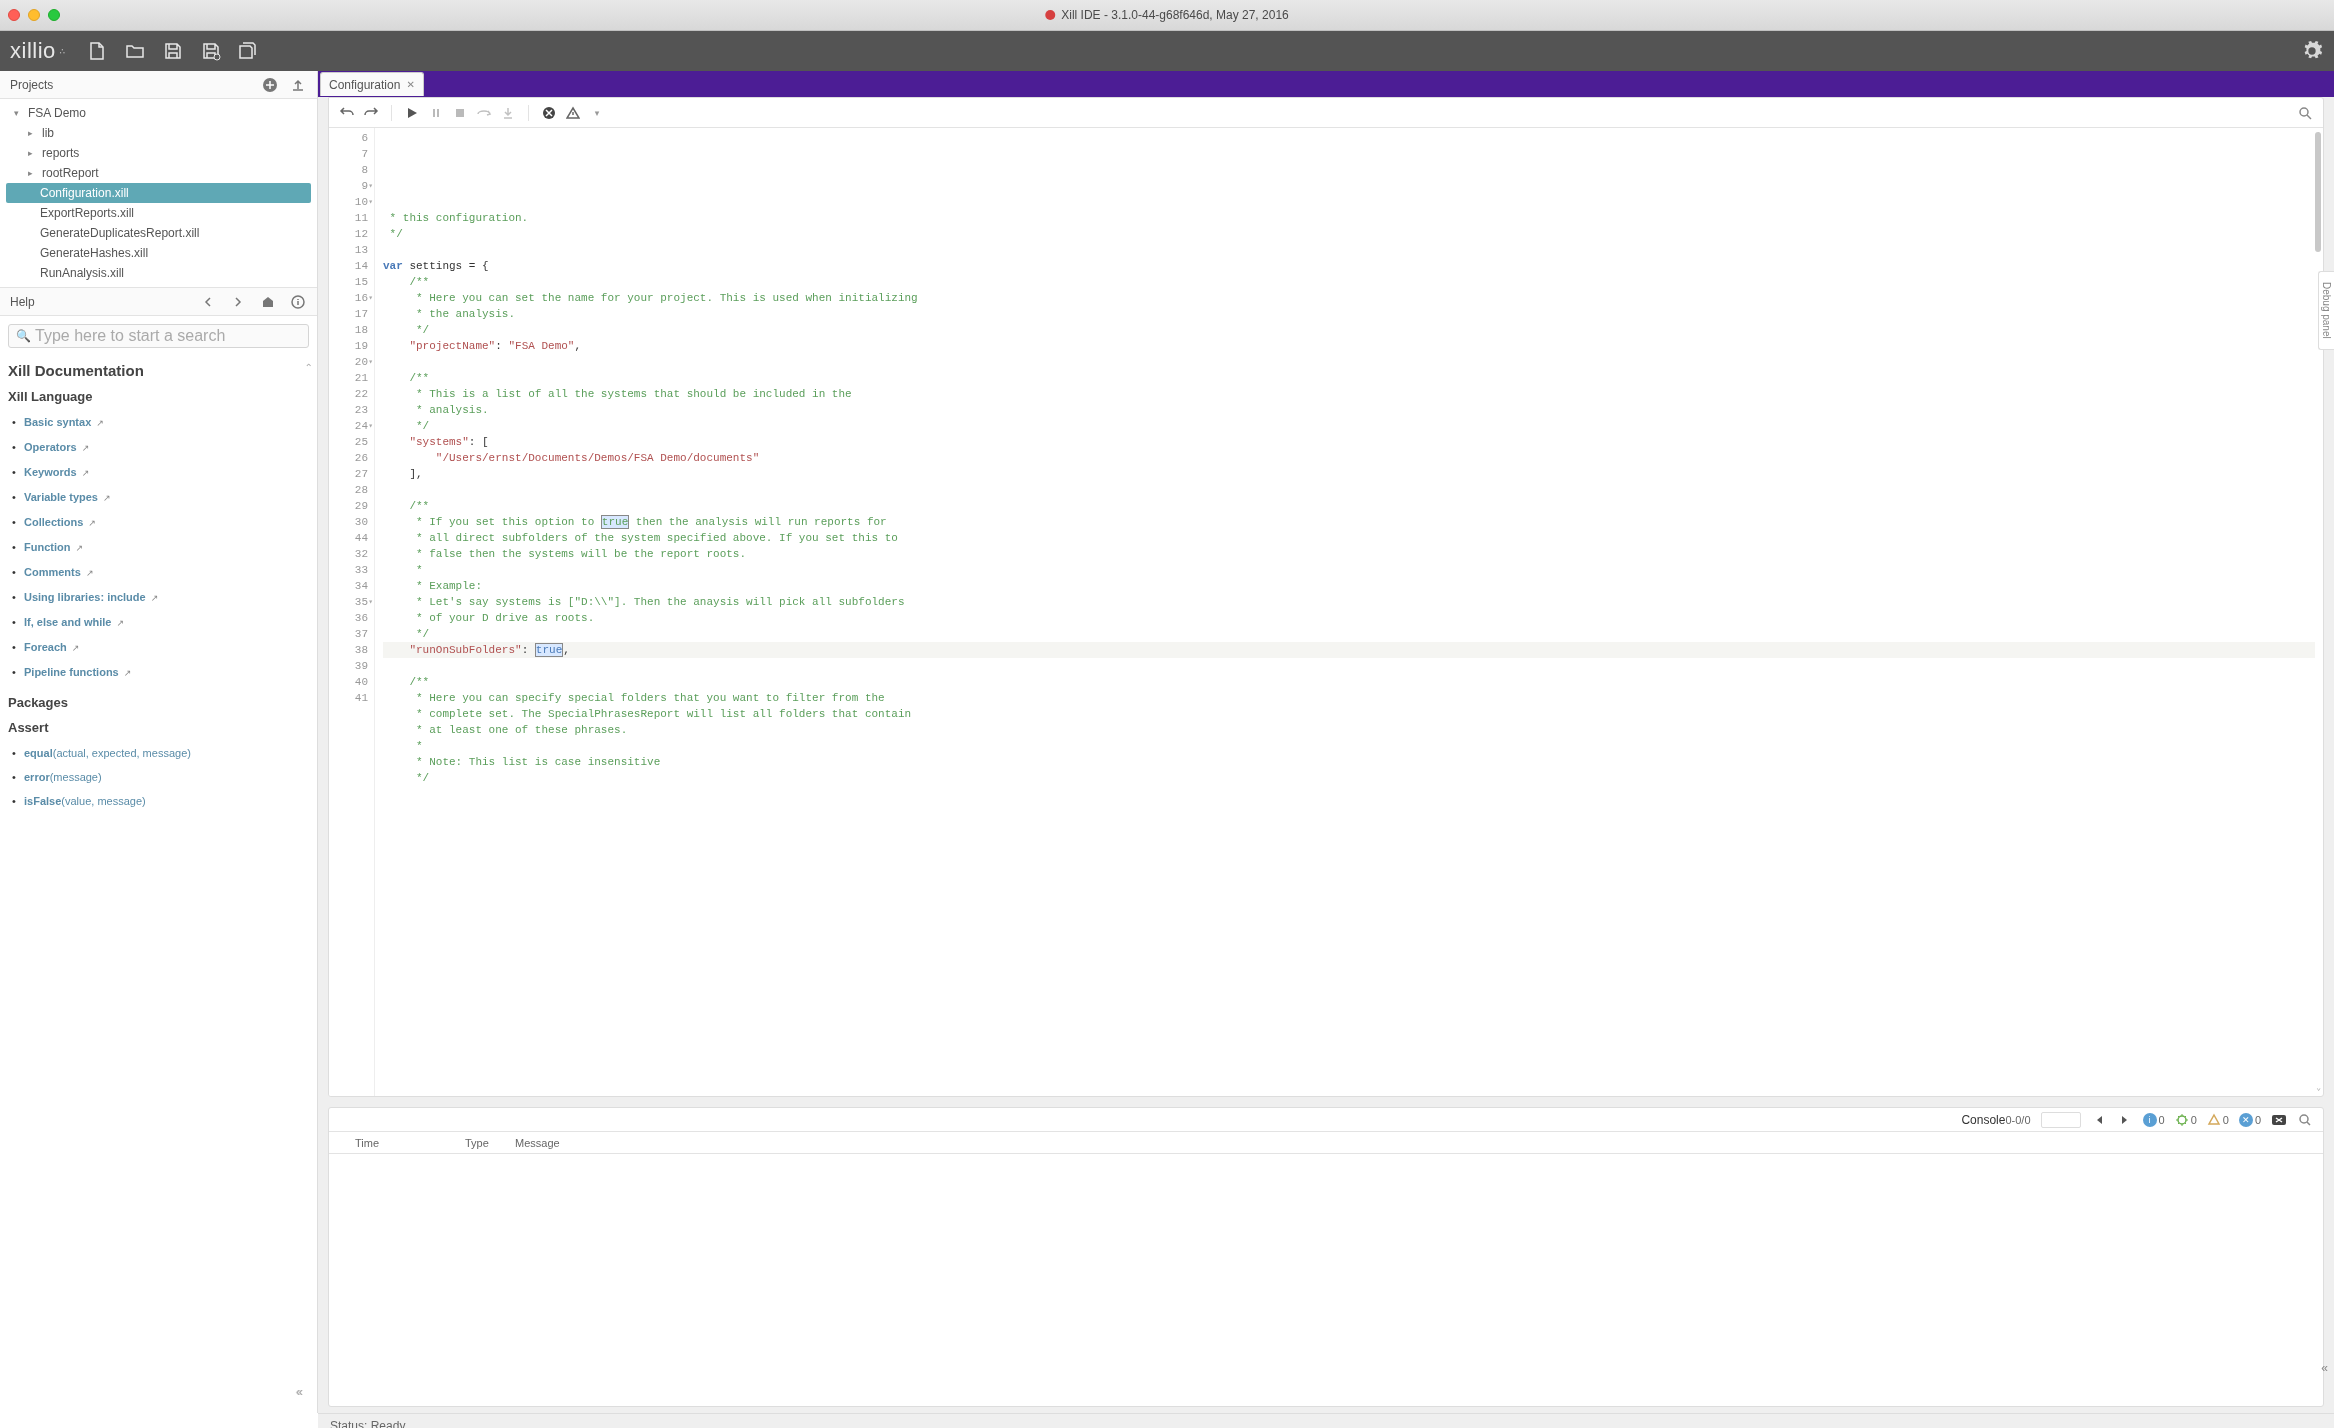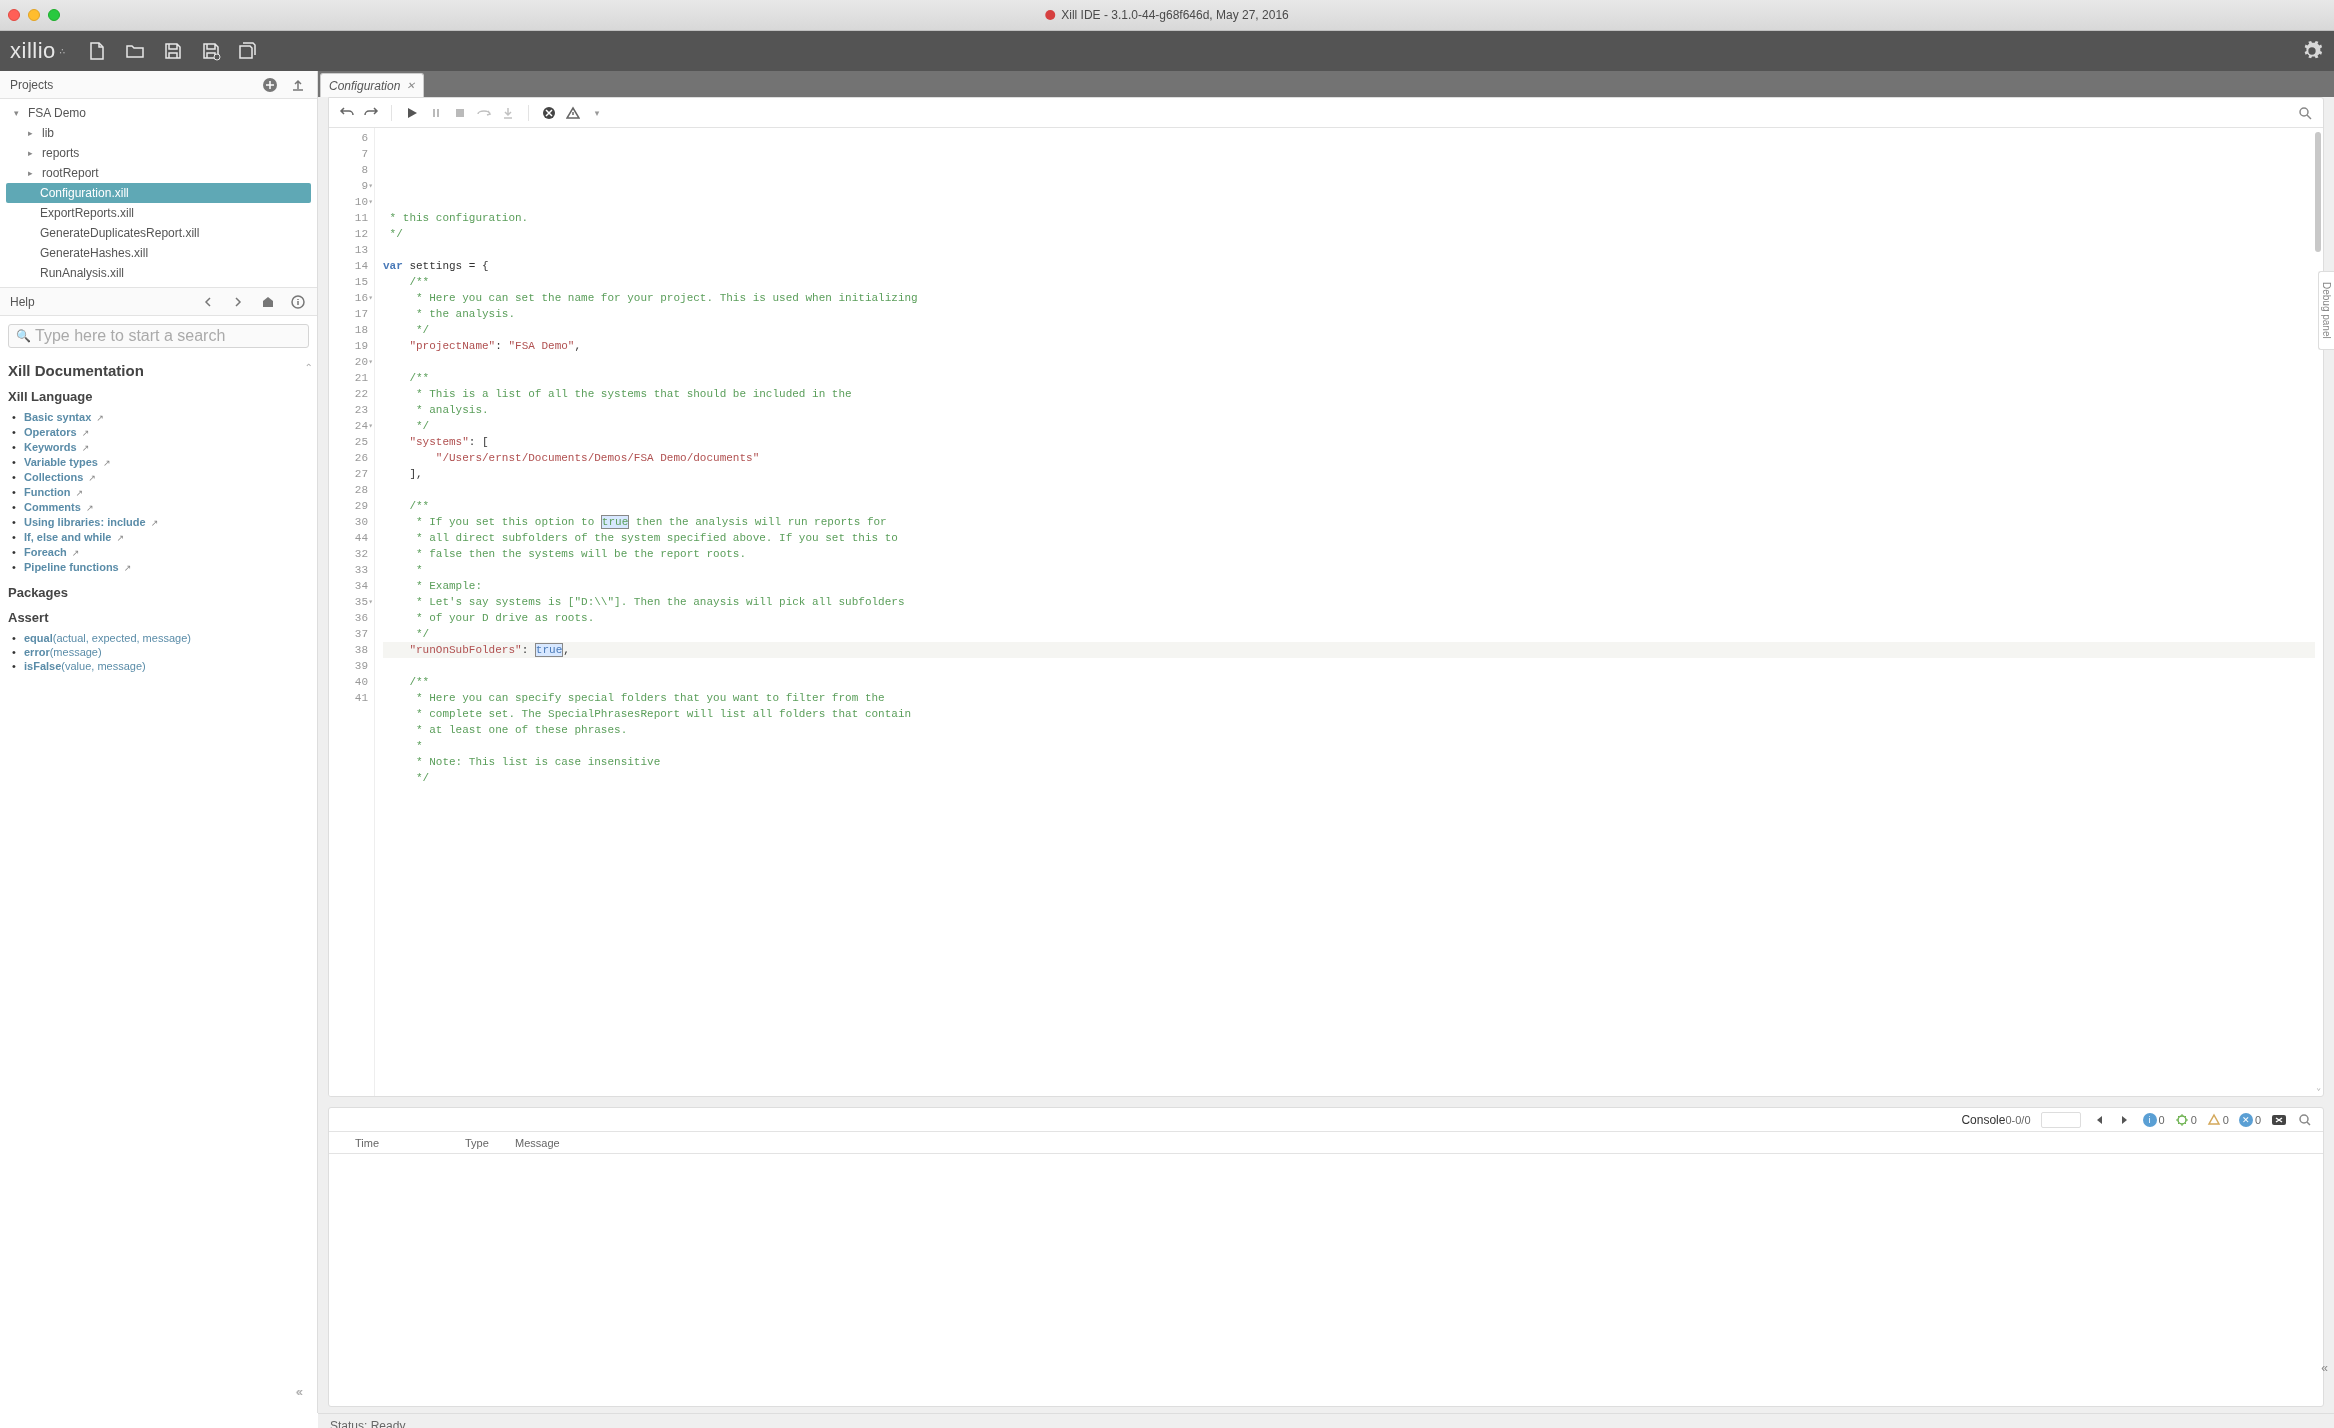--- a/index.html
+++ b/index.html
@@ -48,30 +48,30 @@
     .help-nav-icons { display: flex; gap: 12px; }
     .help-search { margin: 8px; position: relative; }
     .help-search input { width: 100%; height: 24px; border: 1px solid #d5d5d5; border-radius: 3px; padding: 0 8px 0 26px; font-size: 16px; color: #333; background: #fafafa; }
     .help-search input::placeholder { color: #aaa; }
     .help-search .search-glyph { position: absolute; left: 8px; top: 5px; color: #aaa; font-size: 12px; }
     
     .doc-section { padding: 6px 8px; overflow-y: auto; flex: 1; position: relative; }
     .doc-h1 { font-size: 15px; font-weight: 600; color: #444; margin-bottom: 10px; }
     .doc-h2 { font-size: 13px; font-weight: 600; color: #444; margin: 10px 0 6px 0; }
     .doc-list { list-style: none; padding-left: 16px; }
-    .doc-list li { font-size: 11px; line-height: 14px; color: #5a8ca8; position: relative; }
+    .doc-list li { font-size: 11px; line-height: 24px; color: #5a8ca8; position: relative; }
     .doc-list li::before { content: "•"; position: absolute; left: -12px; color: #333; }
     .doc-list li .bold-link { font-weight: 600; color: #5a8ca8; }
     .ext-icon { font-size: 9px; color: #888; margin-left: 2px; }
     .doc-list .params { color: #5a8ca8; font-weight: normal; }
     .scroller-hint { position: absolute; right: 4px; top: 6px; color: #aaa; font-size: 10px; }
     .collapse-btn { position: absolute; left: 296px; bottom: 4px; color: #888; font-size: 12px; cursor: pointer; transform: rotate(180deg); }
     
     
-    .tabs-bar { height: 26px; background: #737373; display: flex; align-items: flex-end; padding-left: 2px; font-style: italic; }
+    .tabs-bar { height: 26px; background: #4c1d95; display: flex; align-items: center; padding-left: 2px; }
     .tab { height: 24px; background: #fafafa; border: 1px solid #ccc; border-bottom: none; border-radius: 3px 3px 0 0; padding: 0 8px; display: flex; align-items: center; font-size: 12px; color: #555; gap: 6px; }
     .tab-close { font-size: 10px; color: #888; cursor: pointer; }
     
     
     .editor-wrap { margin: 0 10px 10px 10px; background: #fff; border: 1px solid #ddd; border-radius: 0 3px 3px 3px; flex: 1; display: flex; flex-direction: column; overflow: hidden; }
     .editor-toolbar { height: 30px; border-bottom: 1px solid #e3e3e3; display: flex; align-items: center; padding: 0 10px; justify-content: space-between; }
     .editor-tb-left { display: flex; align-items: center; gap: 12px; }
     .editor-tb-group { display: flex; gap: 8px; padding-right: 12px; border-right: 1px solid #e3e3e3; }
     .editor-tb-group:last-child { border-right: none; }
     .tb-icon { width: 16px; height: 16px; cursor: pointer; display: flex; align-items: center; justify-content: center; color: #666; }

